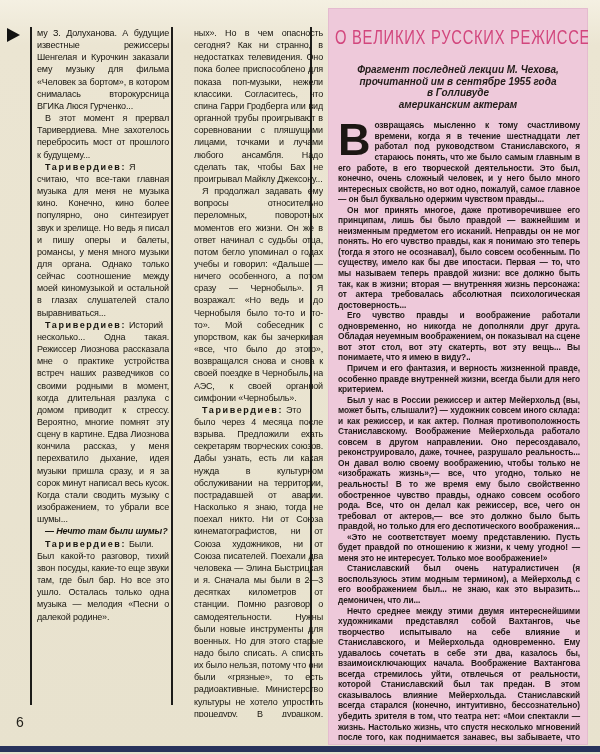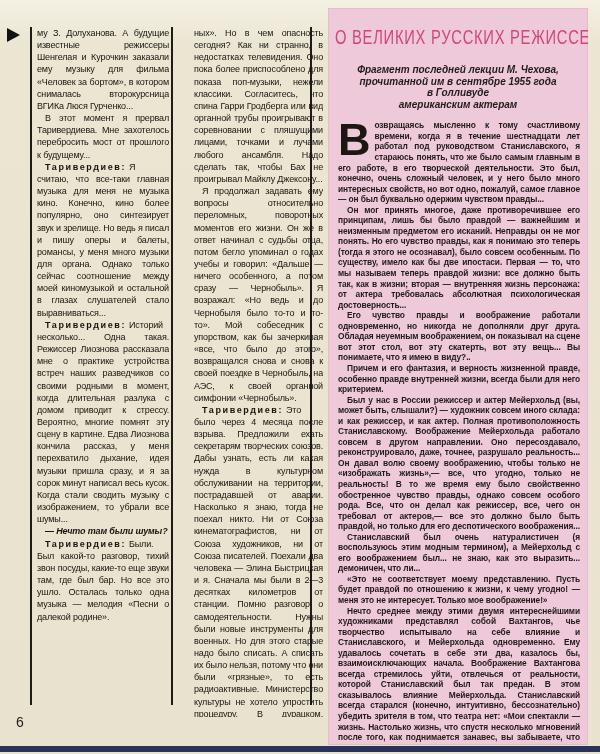--- a/index.html
+++ b/index.html
@@ -92,21 +92,21 @@
     <div>прочитанной им в сентябре 1955 года</div>
     <div>в Голливуде</div>
     <div>американским актерам</div>
   </div>
   <div class="panel-body">
     <p class="first"><span class="dropcap">В</span><span>озвращаясь мысленно к тому счастливому времени, когда я в течение шестнадцати лет работал под руководством Станиславского, я стараюсь понять, что же было самым главным в его работе, в его творческой деятельности. Это был, конечно, очень сложный человек, и у него было много интересных свойств, но вот одно, пожалуй, самое главное — он был буквально одержим чувством правды...</span></p>
     <p>Он мог принять многое, даже противоречившее его принципам, лишь бы было правдой — важнейшим и неизменным предметом его исканий. Неправды он не мог понять. Но его чувство правды, как я понимаю это теперь (тогда я этого не осознавал), было совсем особенным. По существу, имело как бы две ипостаси. Первая — то, что мы называем теперь правдой жизни: все должно быть так, как в жизни; вторая — внутренняя жизнь персонажа: от актера требовалась абсолютная психологическая достоверность...</p>
     <p>Его чувство правды и воображение работали одновременно, но никогда не дополняли друг друга. Обладая неуемным воображением, он показывал на сцене вот этот стол, вот эту скатерть, вот эту вещь... Вы понимаете, что я имею в виду?..</p>
     <p>Причем и его фантазия, и верность жизненной правде, особенно правде внутренней жизни, всегда были для него критерием.</p>
     <p>Был у нас в России режиссер и актер Мейерхольд (вы, может быть, слышали?) — художник совсем иного склада: и как режиссер, и как актер. Полная противоположность Станиславскому. Воображение Мейерхольда работало совсем в другом направлении. Оно пересоздавало, реконструировало, даже, точнее, разрушало реальность... Он давал волю своему воображению, чтобы только не «изображать жизнь»,— все, что угодно, только не реальность! В то же время ему было свойственно обостренное чувство правды, однако совсем особого рода. Все, что он делал как режиссер, все, чего он требовал от актеров,— все это должно было быть правдой, но только для его деспотического воображения...</p>
+    <p>«Это не соответствует моему представлению. Пусть будет правдой по отношению к жизни, к чему угодно! — меня это не интересует. Только мое воображение!»</p>
     <p>Станиславский был очень натуралистичен (я воспользуюсь этим модным термином), а Мейерхольд с его воображением был... не знаю, как это выразить... демоничен, что ли...</p>
-    <p>«Это не соответствует моему представлению. Пусть будет правдой по отношению к жизни, к чему угодно! — меня это не интересует. Только мое воображение!»</p>
     <p>Нечто среднее между этими двумя интереснейшими художниками представлял собой Вахтангов, чье творчество испытывало на себе влияние и Станиславского, и Мейерхольда одновременно. Ему удавалось сочетать в себе эти два, казалось бы, взаимоисключающих начала. Воображение Вахтангова всегда стремилось уйти, отвлечься от реальности, которой Станиславский был так предан. В этом сказывалось влияние Мейерхольда. Станиславский всегда старался (конечно, интуитивно, бессознательно) убедить зрителя в том, что театра нет: «Мои спектакли — жизнь. Настолько жизнь, что спустя несколько мгновений после того, как поднимается занавес, вы забываете, что вы в театре. Вы с теми, кто на сцене».</p>
 
   </div>
 </div>
 
 <div class="page-number">6</div>
 <div class="bottom-bar"></div>
 
 </body></html>

